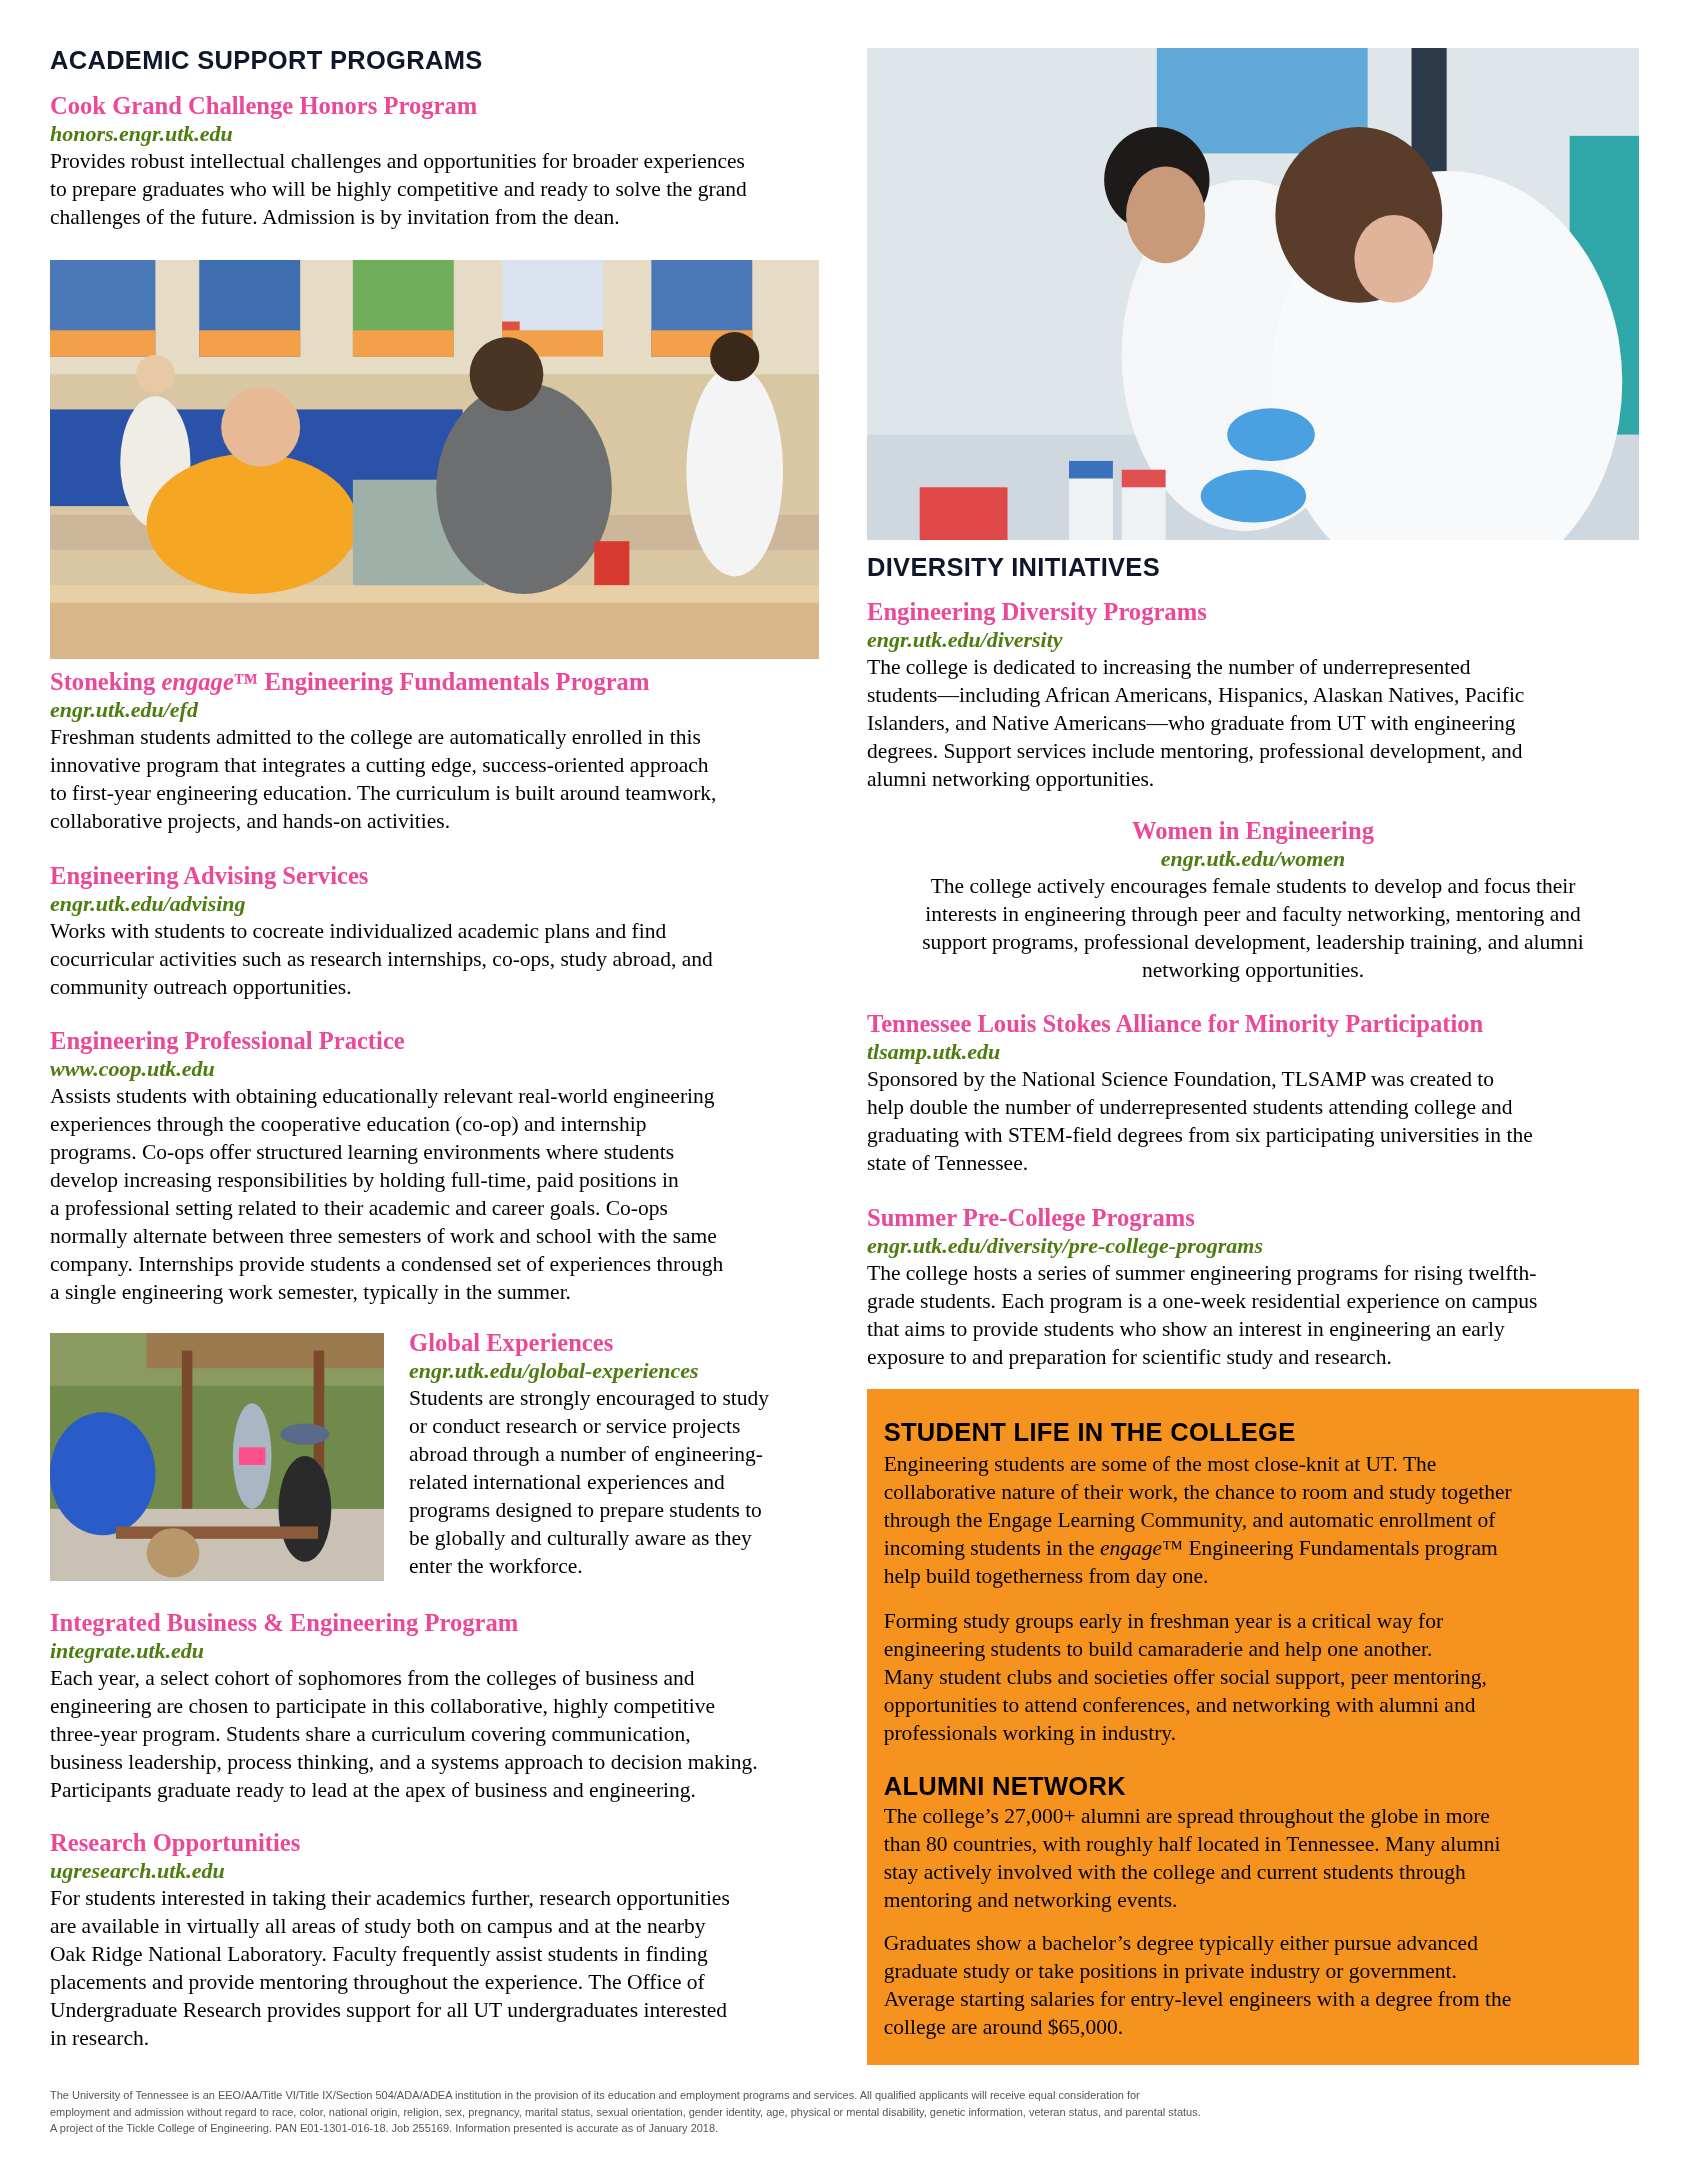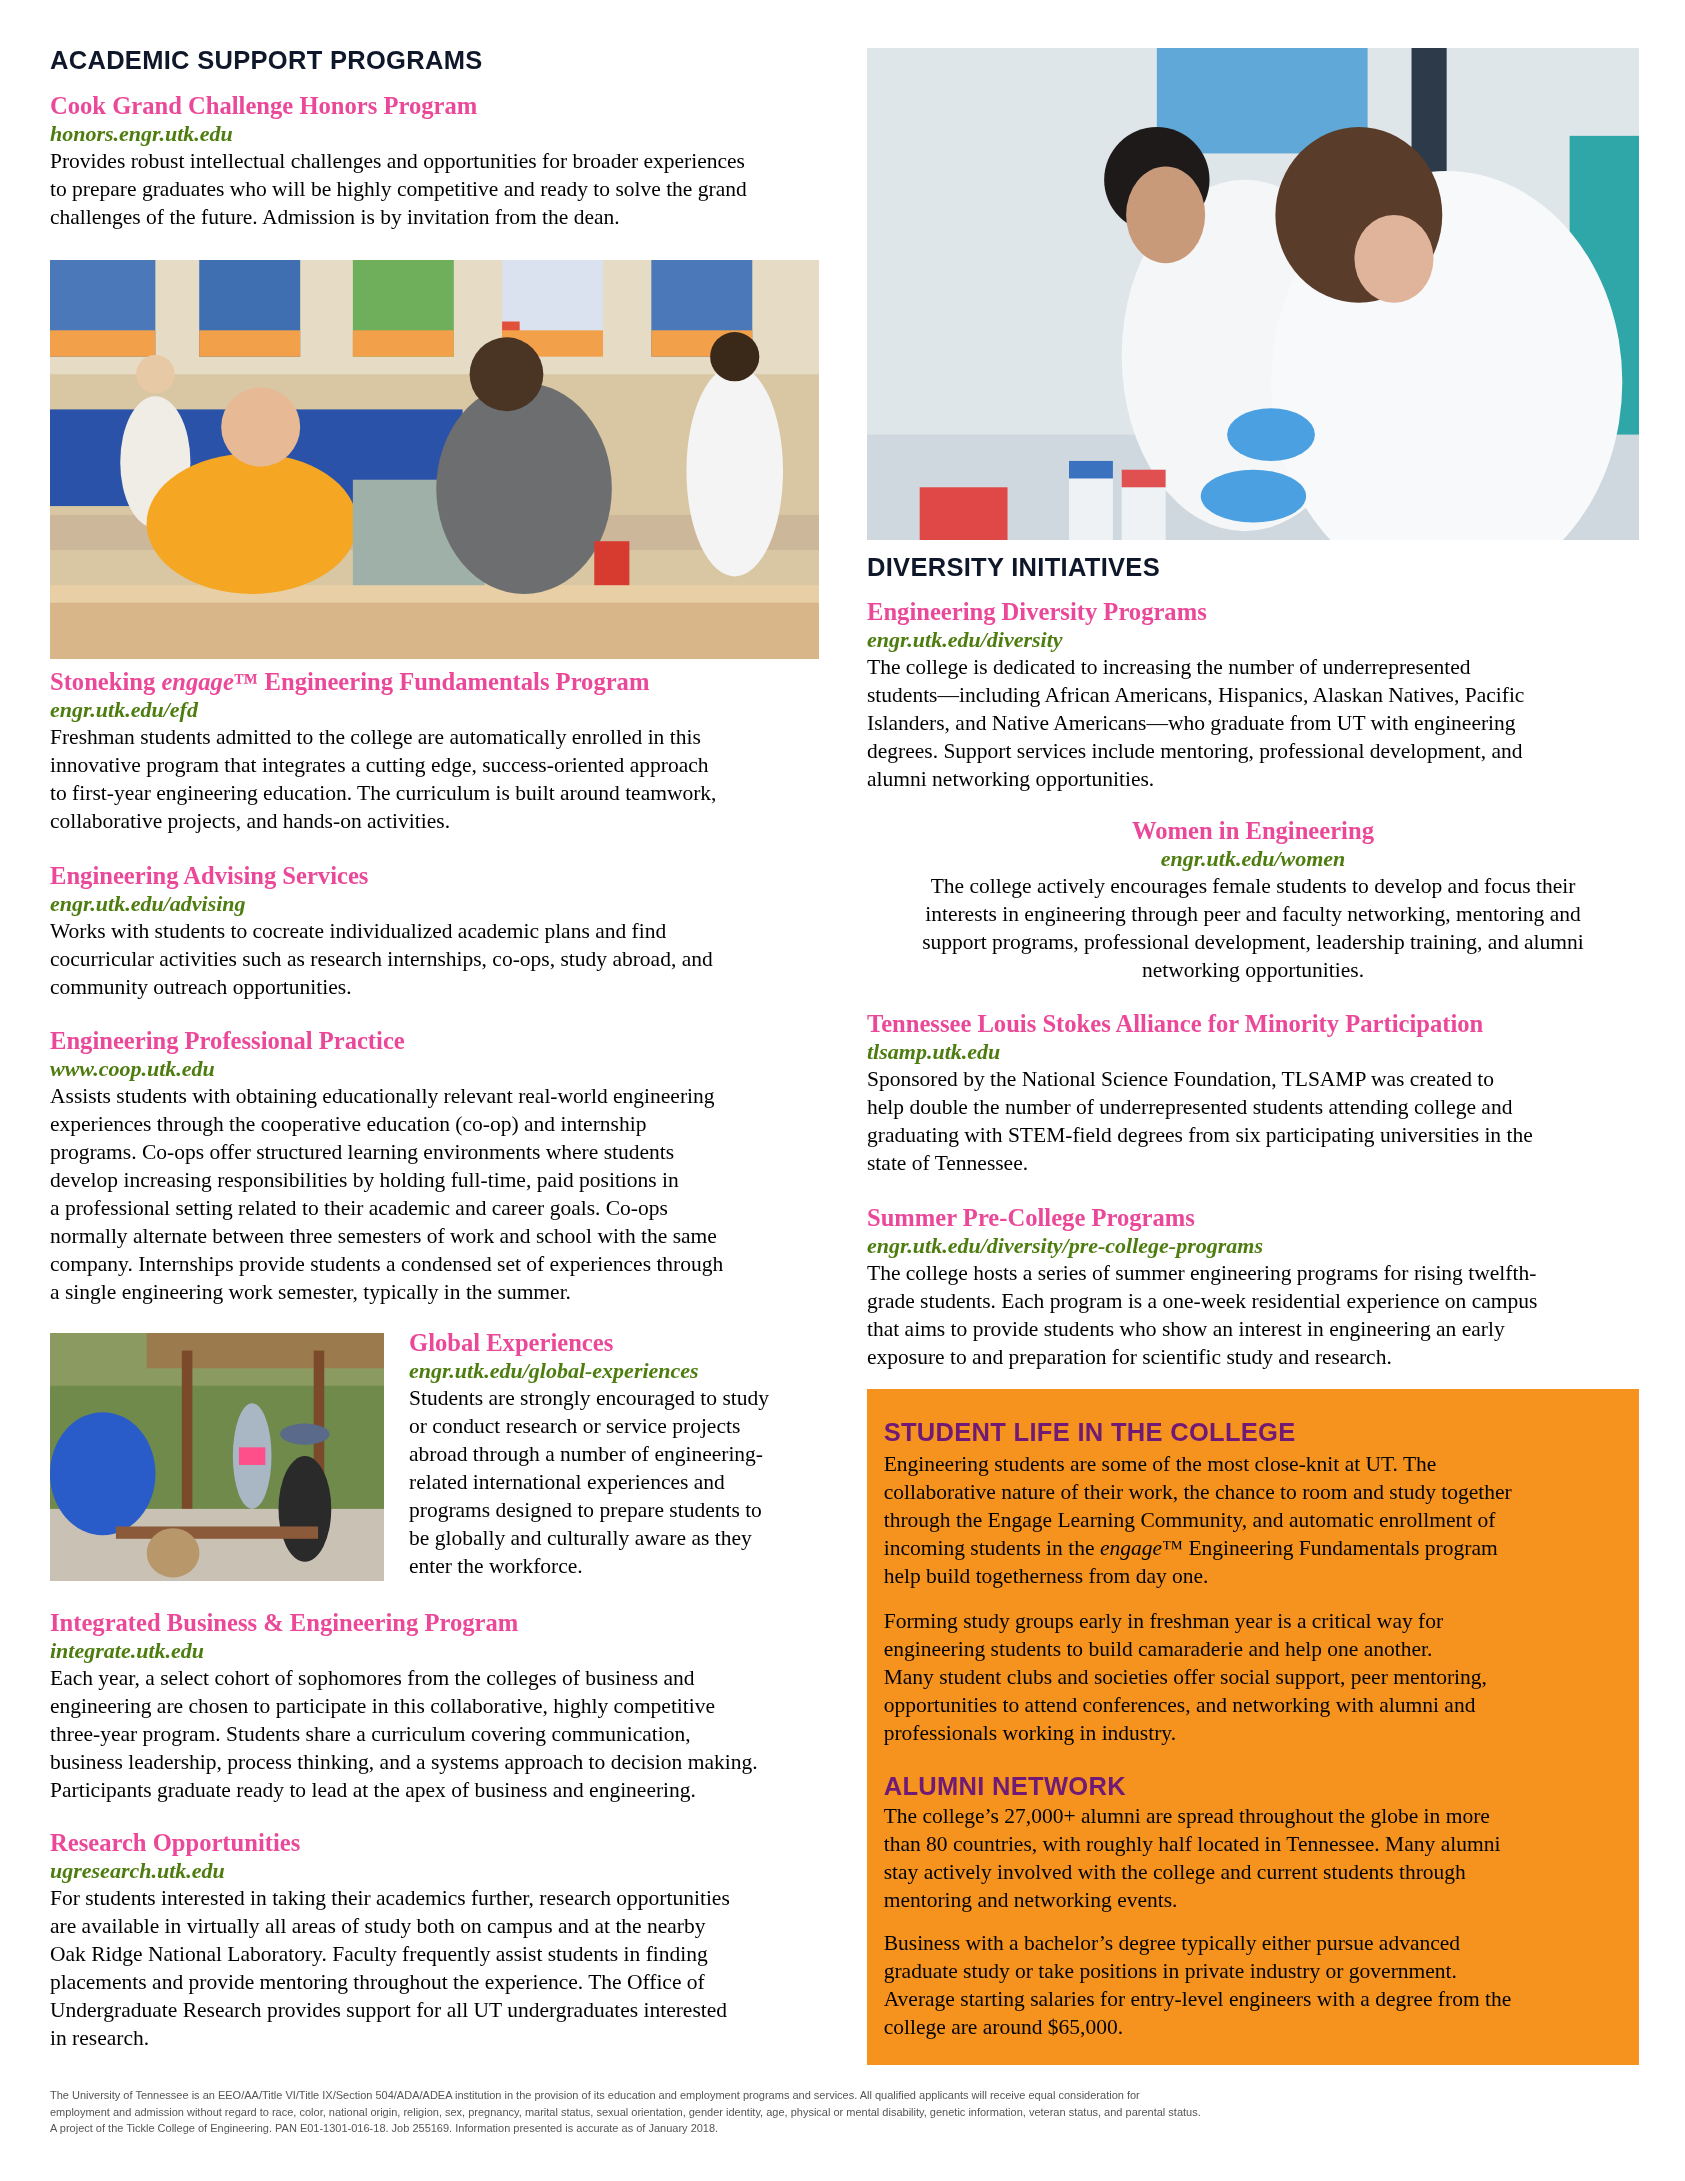--- a/index.html
+++ b/index.html
@@ -5,21 +5,21 @@
   * { box-sizing: border-box; margin: 0; padding: 0; }
   body { width: 1685px; height: 2181px; background: #ffffff; position: relative; overflow: hidden; font-family: "DejaVu Serif", serif; color: #555555; }
   .abs { position: absolute; }
   .sec-head { font-family: "Liberation Sans", sans-serif; font-weight: bold; color: #0f172a; font-size: 25.5px; letter-spacing: 0.3px; }
   .h { font-family: "Liberation Serif", serif; font-weight: bold; font-size: 24.6px; color: #ec4899; line-height: 30px; }
   .u { font-family: "Liberation Serif", serif; font-style: italic; font-weight: bold; font-size: 22px; color: #4d7c0f; line-height: 26px; }
   .p { font-family: "Liberation Serif", serif; font-size: 21.5px; color: #000000; line-height: 28px; }
   .p span { display: block; white-space: nowrap; }
   .photo { position: absolute; overflow: hidden; }
   .orange-box { position: absolute; left: 867px; top: 1389px; width: 772px; height: 676px; background: #f6931e; }
-  .wh-head { font-family: "Liberation Sans", sans-serif; font-weight: bold; color: #701a75; font-size: 25.5px; letter-spacing: 0.3px; }
+  .wh-head { font-family: "Liberation Sans", sans-serif; font-weight: bold; color: #000000; font-size: 25.5px; letter-spacing: 0.3px; }
   .footer { font-family: "Liberation Sans", sans-serif; font-size: 11px; color: #555; line-height: 16.7px; }
   .footer span { display:block; white-space: nowrap; }
 </style>
 </head>
 <body>
 
 <div class="abs sec-head" style="left:50px; top:46px;">ACADEMIC SUPPORT PROGRAMS</div>
 
 <div class="abs" style="left:50px; top:91px; width:772px;">
   <div class="h">Cook Grand Challenge Honors Program</div>
@@ -243,21 +243,21 @@
     <span>professionals working in industry.</span>
   </div>
   <div class="abs wh-head" style="left:16.7px; top:383px;">ALUMNI NETWORK</div>
   <div class="abs p" style="left:16.7px; top:413px;">
     <span>The college’s 27,000+ alumni are spread throughout the globe in more</span>
     <span>than 80 countries, with roughly half located in Tennessee. Many alumni</span>
     <span>stay actively involved with the college and current students through</span>
     <span>mentoring and networking events.</span>
   </div>
   <div class="abs p" style="left:16.7px; top:540px;">
-    <span>Business with a bachelor’s degree typically either pursue advanced</span>
+    <span>Graduates show a bachelor’s degree typically either pursue advanced</span>
     <span>graduate study or take positions in private industry or government.</span>
     <span>Average starting salaries for entry-level engineers with a degree from the</span>
     <span>college are around $65,000.</span>
   </div>
 </div>
 
 <div class="abs footer" style="left:50px; top:2087px;">
   <span>The University of Tennessee is an EEO/AA/Title VI/Title IX/Section 504/ADA/ADEA institution in the provision of its education and employment programs and services. All qualified applicants will receive equal consideration for</span>
   <span>employment and admission without regard to race, color, national origin, religion, sex, pregnancy, marital status, sexual orientation, gender identity, age, physical or mental disability, genetic information, veteran status, and parental status.</span>
   <span>A project of the Tickle College of Engineering. PAN E01-1301-016-18. Job 255169. Information presented is accurate as of January 2018.</span>

